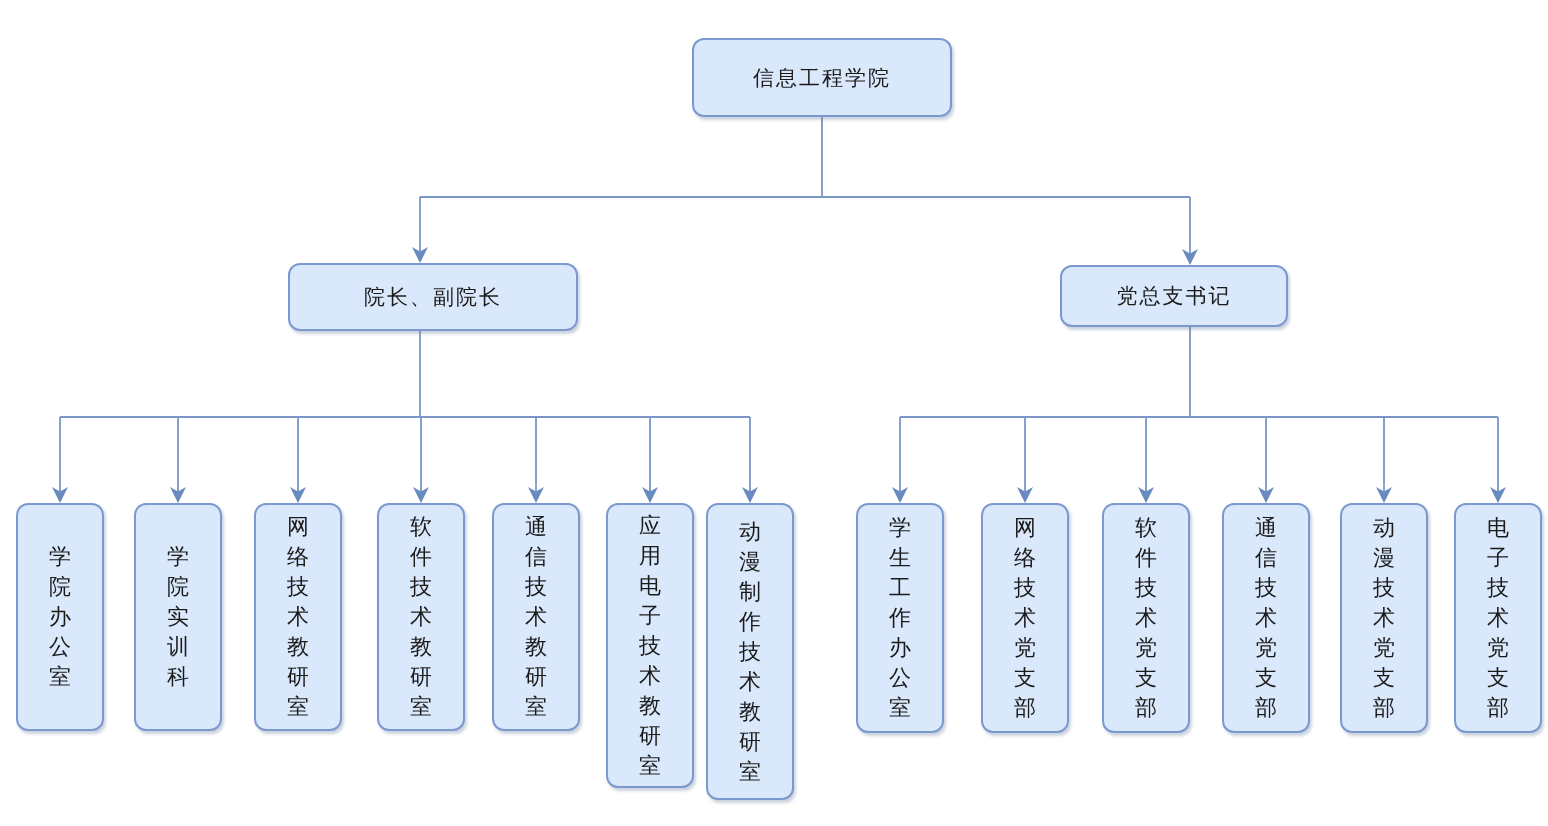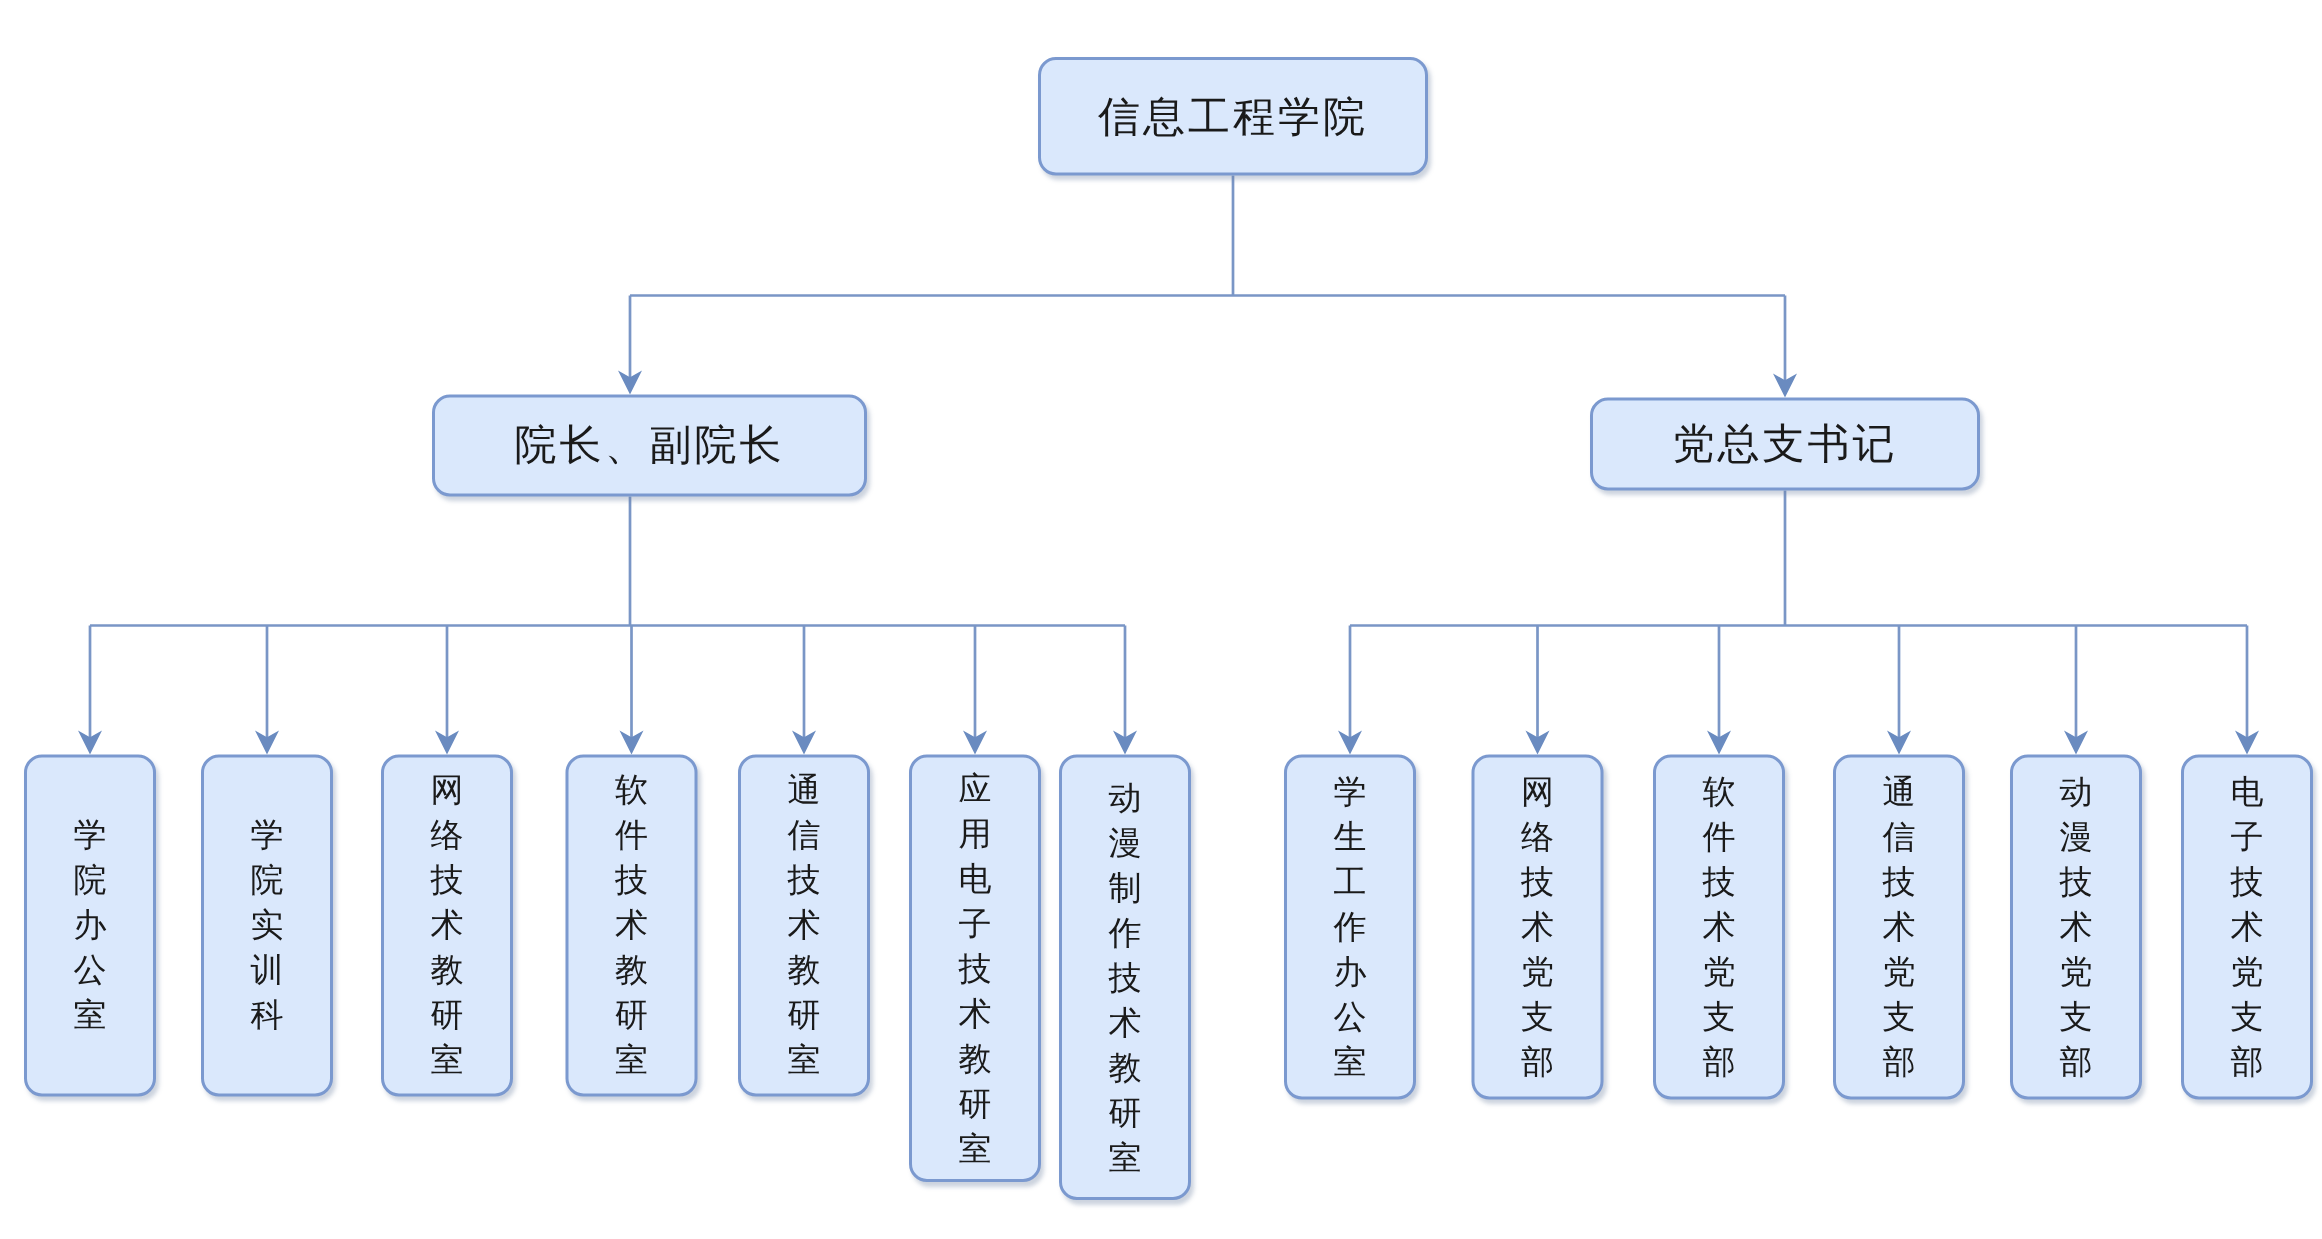--- a/index.html
+++ b/index.html
@@ -39,35 +39,35 @@
     border:2px solid var(--border);
     border-radius:12px;
     box-shadow:2px 3px 3px rgba(110,130,160,0.35);
     display:flex;
     align-items:center;
     justify-content:center;
     color:var(--text);
     z-index:2;
   }
   .h-label{
-    font-size:28px;
+    font-size:21px;
     letter-spacing:2px;
     white-space:nowrap;
     text-align:right;
   }
   .v-label{
     font-size:22px;
     line-height:30px;
     white-space:pre-line;
     text-align:center;
   }
   
   #n-root   {left:692px; top:38px;  width:260px; height:79px;}
   #n-dean   {left:288px; top:263px; width:290px; height:68px;}
-  #n-party  {left:1060px;top:265px; width:260px; height:62px;}
+  #n-party  {left:1060px;top:265px; width:228px; height:62px;}
 
   #n-d0{left:16px;  top:503px; width:88px; height:228px;}
   #n-d1{left:134px; top:503px; width:88px; height:228px;}
   #n-d2{left:254px; top:503px; width:88px; height:228px;}
   #n-d3{left:377px; top:503px; width:88px; height:228px;}
   #n-d4{left:492px; top:503px; width:88px; height:228px;}
   #n-d5{left:606px; top:503px; width:88px; height:285px;}
   #n-d6{left:706px; top:503px; width:88px; height:297px;}
 
   #n-p0{left:856px;  top:503px; width:88px; height:230px;}

